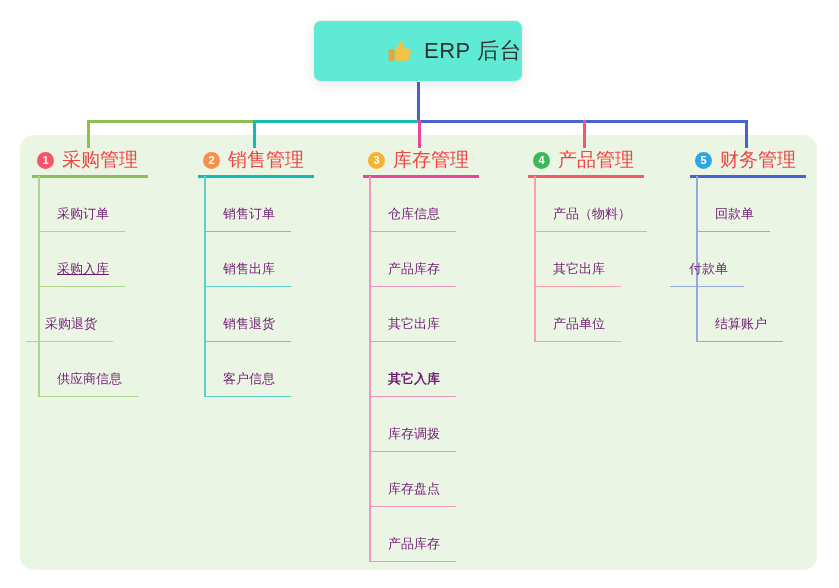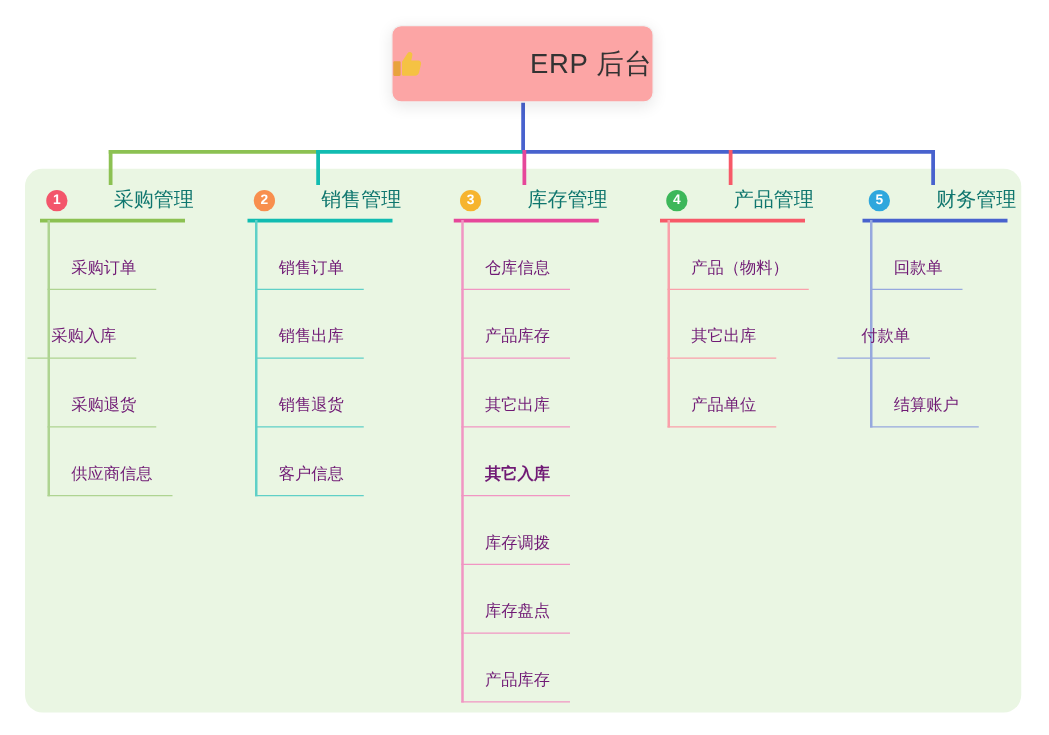--- a/index.html
+++ b/index.html
@@ -3,32 +3,32 @@
 <meta charset="utf-8">
 <style>
   * { margin:0; padding:0; box-sizing:border-box; }
   html,body { background:#fff; font-family:"Liberation Sans","DejaVu Sans",sans-serif; }
   #canvas { position:relative; width:839px; height:588px; background:#fff; overflow:hidden; }
 
   #panel { position:absolute; left:20px; top:135px; width:797px; height:435px;
            border-radius:14px; background:#eaf6e3; }
 
   #root-card { position:absolute; left:313px; top:20px; width:210px; height:62px;
-               background:#fca5a5; border:1px solid #f1f1f1; border-radius:8px;
+               background:#5eead4; border:1px solid #f1f1f1; border-radius:8px;
                box-shadow:0 3px 12px rgba(0,0,0,.09);
-               display:flex; align-items:center; justify-content:space-between; gap:10px; }
+               display:flex; align-items:center; justify-content:flex-end; gap:10px; }
   #root-card .root-label { font-size:22px; color:#333; font-weight:500; letter-spacing:.5px; }
   .thumb-svg { width:26px; height:26px; display:block; }
 
   .line { position:absolute; }
 
   .branch-node { position:absolute; height:30px; width:116px;
                  display:flex; align-items:center; gap:8px; padding:0 0 3px 5px;
                  border-bottom:3px solid; cursor:default; }
-  .branch-label { font-size:16px; color:#0f766e; font-weight:500; white-space:nowrap;margin-left:29px; }
+  .branch-label { font-size:19px; color:#ef4444; font-weight:500; white-space:nowrap; }
   .badge { width:17px; height:17px; min-width:17px; border-radius:50%;
            display:flex; align-items:center; justify-content:center;
            color:#fff; font-size:11px; font-weight:bold; line-height:1; }
 
   .child-node { position:absolute; height:30px;
                 display:flex; align-items:flex-end;
                 padding:0 16px 8px 19px; border-bottom:1.5px solid;
                 font-size:13px; color:#701a75; white-space:nowrap; }
 </style>
 </head>
@@ -59,22 +59,22 @@
     <span class="root-label">ERP 后台</span>
   </div>
 
   <div id="branches">
       <div class="branch-node" style="left: 32px; top: 148px; border-bottom-color: rgb(140, 193, 82);">
         <span class="badge" style="background: rgb(243, 86, 107);">1</span>
         <span class="branch-label">采购管理</span>
       </div>
       <div class="line" style="left: 38px; top: 176px; width: 1.5px; height: 220.5px; background: rgb(174, 212, 145);"></div>
       <div class="child-node" style="left: 38px; top: 201.5px; border-bottom-color: rgb(174, 212, 145);">采购订单</div>
-      <div class="child-node" style="left: 22px; top: 256.5px; border-bottom-color: rgb(174, 212, 145);">采购入库</div>
-      <div class="child-node" style="left: 38px; top: 311.5px; border-bottom-color: rgb(174, 212, 145);">采购退货</div>
+      <div class="child-node" style="left: 38px; top: 256.5px; border-bottom-color: rgb(174, 212, 145); text-decoration: underline;">采购入库</div>
+      <div class="child-node" style="left: 26px; top: 311.5px; border-bottom-color: rgb(174, 212, 145);">采购退货</div>
       <div class="child-node" style="left: 38px; top: 366.5px; border-bottom-color: rgb(174, 212, 145);">供应商信息</div>
       <div class="branch-node" style="left: 198px; top: 148px; border-bottom-color: rgb(17, 188, 177);">
         <span class="badge" style="background: rgb(248, 143, 78);">2</span>
         <span class="branch-label">销售管理</span>
       </div>
       <div class="line" style="left: 204px; top: 176px; width: 1.5px; height: 220.5px; background: rgb(95, 208, 199);"></div>
       <div class="child-node" style="left: 204px; top: 201.5px; border-bottom-color: rgb(95, 208, 199);">销售订单</div>
       <div class="child-node" style="left: 204px; top: 256.5px; border-bottom-color: rgb(95, 208, 199);">销售出库</div>
       <div class="child-node" style="left: 204px; top: 311.5px; border-bottom-color: rgb(95, 208, 199);">销售退货</div>
       <div class="child-node" style="left: 204px; top: 366.5px; border-bottom-color: rgb(95, 208, 199);">客户信息</div>

